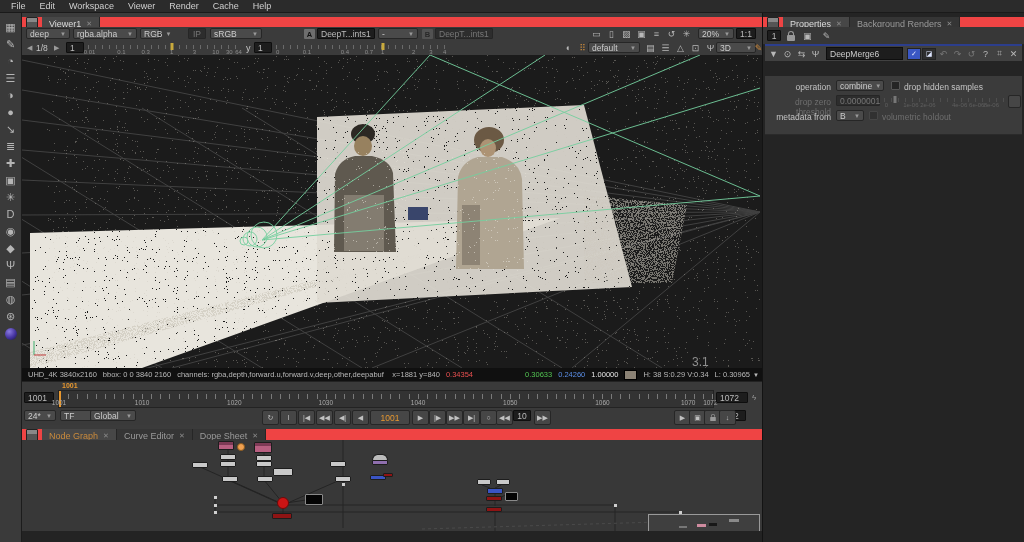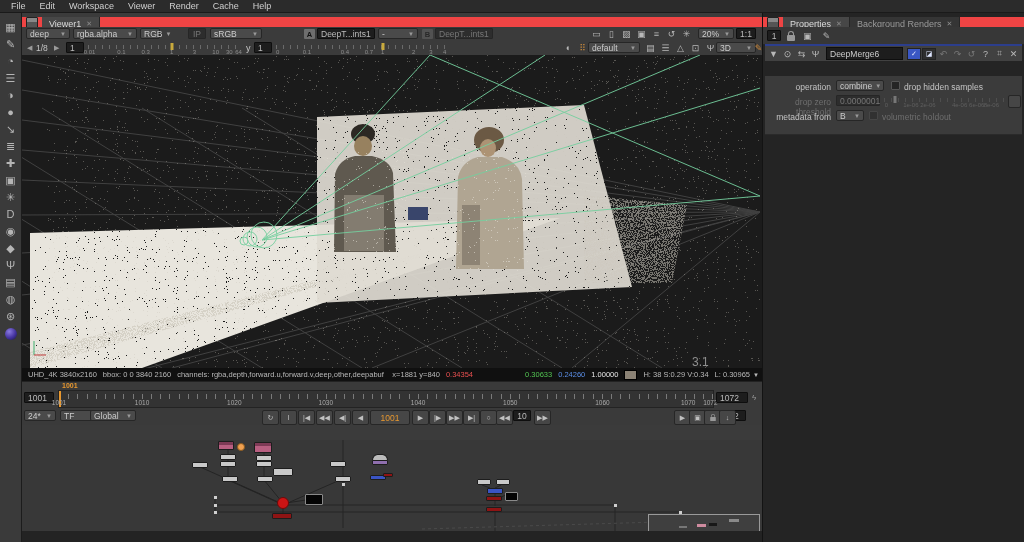--- a/index.html
+++ b/index.html
@@ -413,20 +413,37 @@
     <div class="btn tbtn" style="left: 652px;">▶</div>
         <div class="btn tbtn" style="left: 667px;">▣</div>
         <div class="btn tbtn" style="left: 682px;">
           <div class="lock" style="transform: scale(0.7); margin-top: 2px;"></div>
         </div>
         <div class="btn tbtn" style="left: 697px;">↓</div>
       </div>
   </div>
 
   <div id="nodegraph" class="pane">
+    <div class="tabbar">
+      <div class="pane-icon"></div>
+      <div id="bottom-tabs" class="flex">
+          <div class="tab active orange">
+            <span>Node Graph</span>
+            <span class="x">✕</span>
+          </div>
+          <div class="tab">
+            <span>Curve Editor</span>
+            <span class="x">✕</span>
+          </div>
+          <div class="tab">
+            <span>Dope Sheet</span>
+            <span class="x">✕</span>
+          </div>
+        </div>
+    </div>
     <div id="graph">
       <svg id="graph-svg" width="740" height="91" style="position:absolute;left:0;top:0">
           <line x1="206" y1="10" x2="206" y2="38" stroke="#242424" stroke-width="1"></line>
           <line x1="242" y1="12" x2="242" y2="38" stroke="#242424" stroke-width="1"></line>
           <line x1="176" y1="26" x2="256" y2="62" stroke="#242424" stroke-width="1"></line>
           <line x1="206" y1="40" x2="257" y2="63" stroke="#242424" stroke-width="1"></line>
           <line x1="242" y1="40" x2="260" y2="62" stroke="#242424" stroke-width="1"></line>
           <line x1="321" y1="0" x2="321" y2="88" stroke="#242424" stroke-width="1"></line>
           <line x1="318" y1="40" x2="268" y2="62" stroke="#242424" stroke-width="1"></line>
           <line x1="264" y1="63" x2="284" y2="60" stroke="#242424" stroke-width="1"></line>

